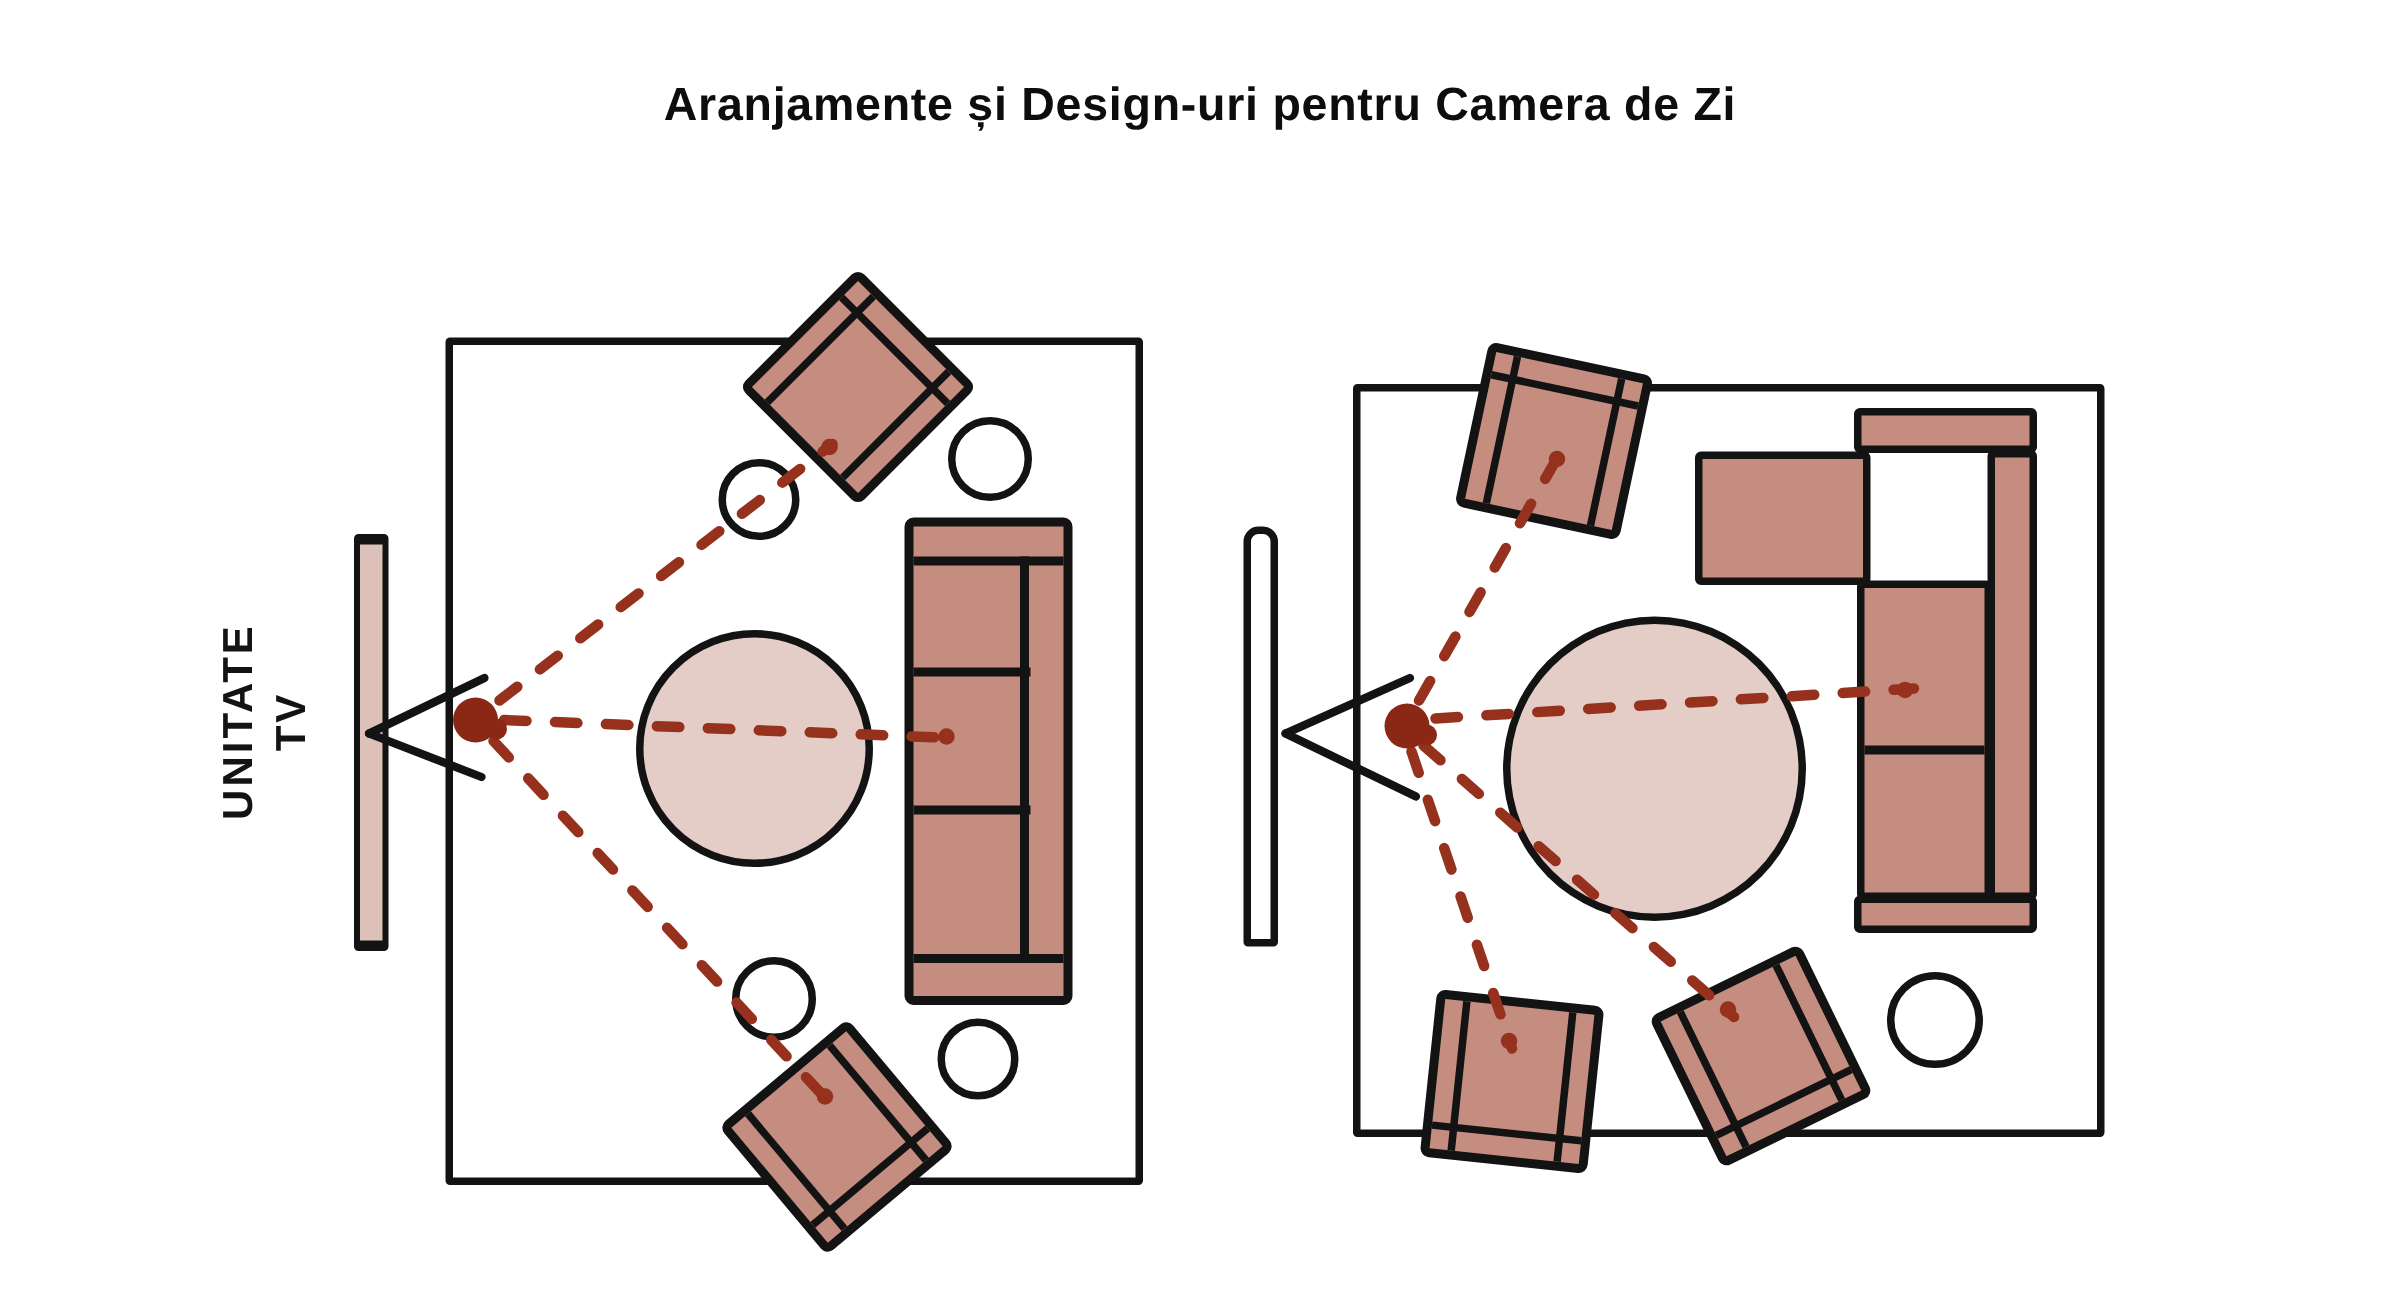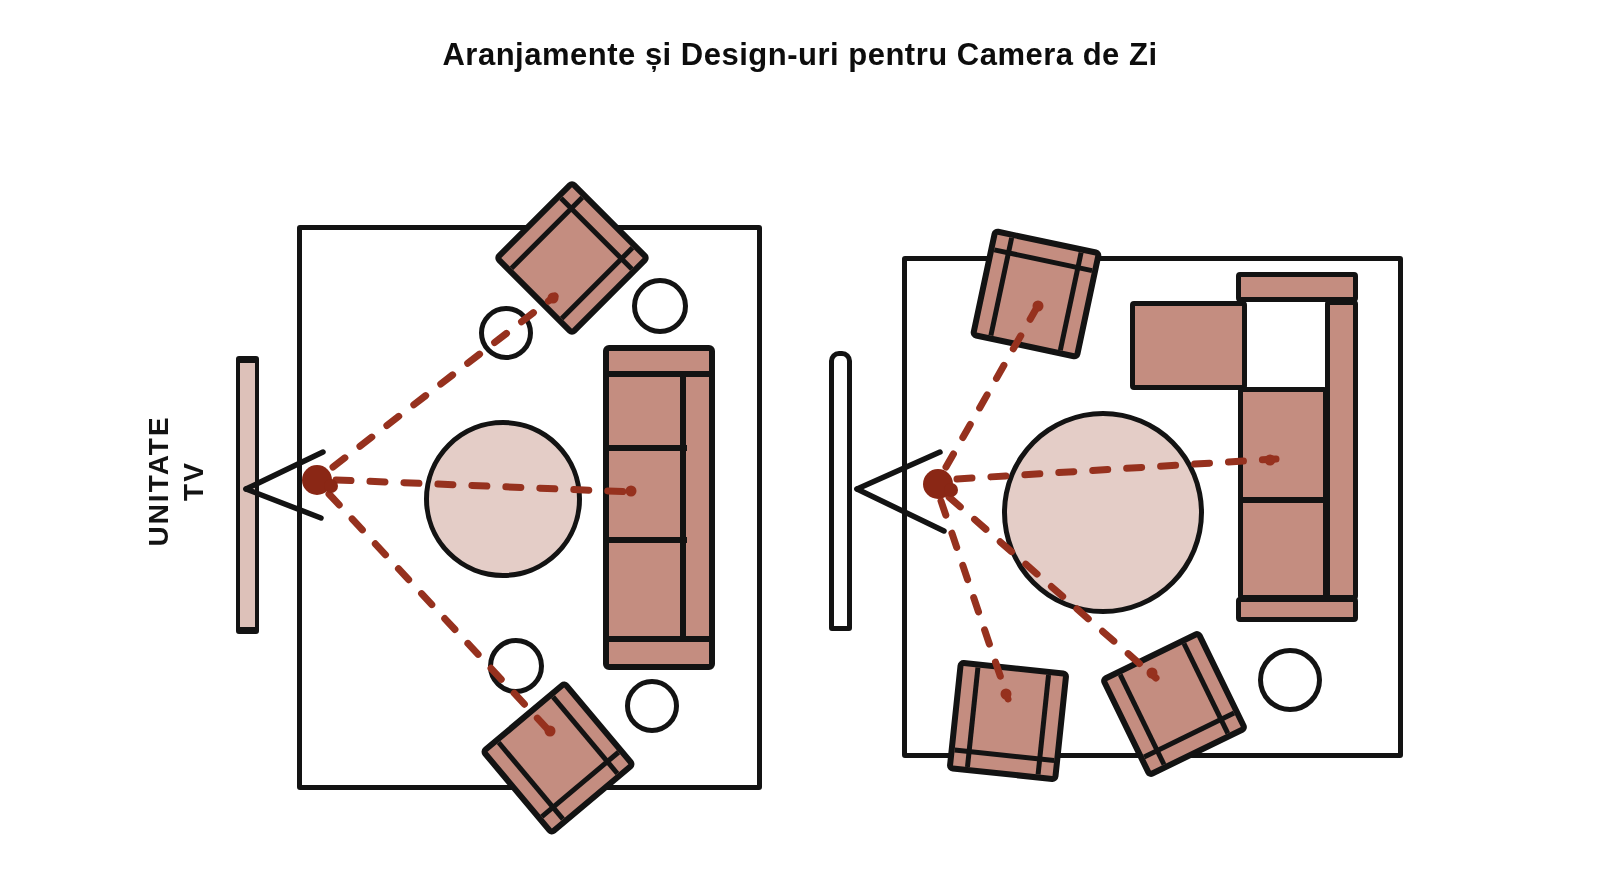--- a/index.html
+++ b/index.html
@@ -1,19 +1,19 @@
 <!DOCTYPE html>
 <html><head>
 <meta charset="utf-8">
 <style>
   html,body{margin:0;padding:0;background:#ffffff;}
   .canvas{position:relative;width:1600px;height:873px;background:#ffffff;overflow:hidden;
           font-family:"Liberation Sans", sans-serif;}
 
-  .title{position:absolute;left:0;top:37px;width:100%;text-align:center;
+  .title{position:absolute;left:0;top:52px;width:100%;text-align:center;
          font-size:31px;font-weight:bold;color:#0d0d0d;letter-spacing:.5px;z-index:6;}
 
   .tv-label{position:absolute;left:103px;top:446px;width:146px;height:70px;
             transform:rotate(-90deg);text-align:center;font-weight:bold;font-size:28px;
             letter-spacing:2px;line-height:35px;color:#131313;z-index:6;}
   .tv-label span{display:block;}
 
   .room{position:absolute;border:5px solid #131313;border-radius:3px;z-index:1;background:transparent;}
   .room-left{left:297px;top:225px;width:455px;height:555px;}
   .room-right{left:902px;top:256px;width:491px;height:492px;}

